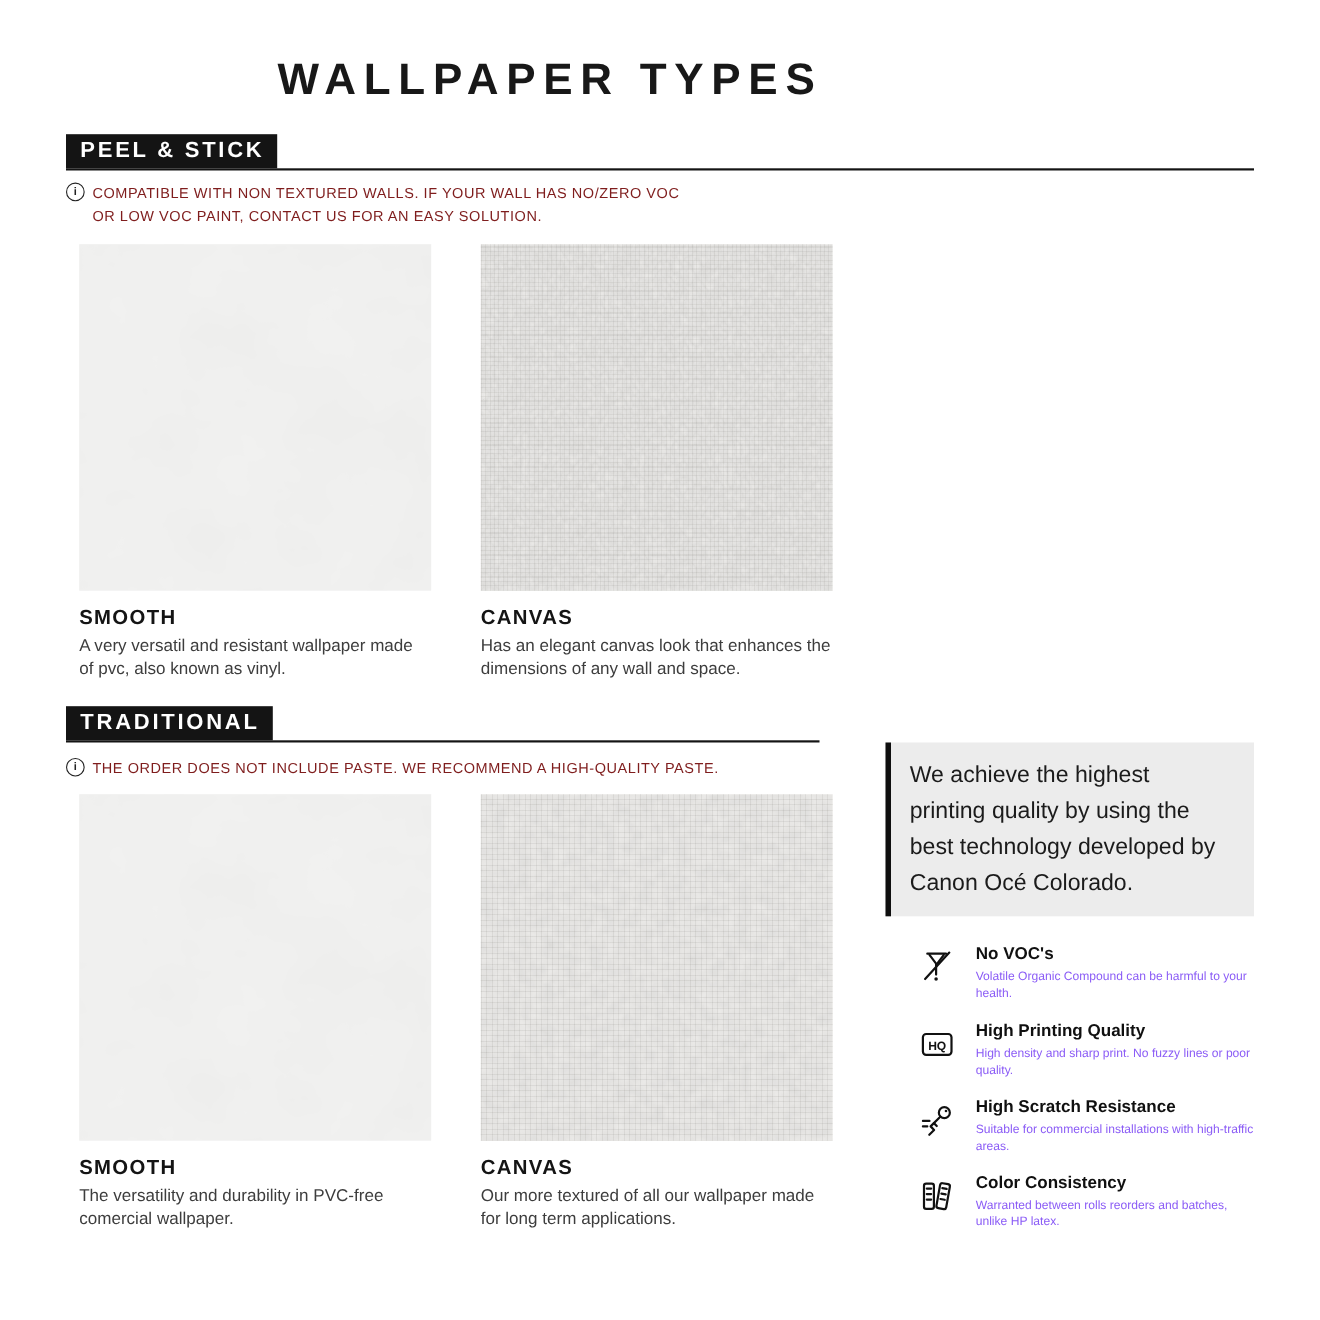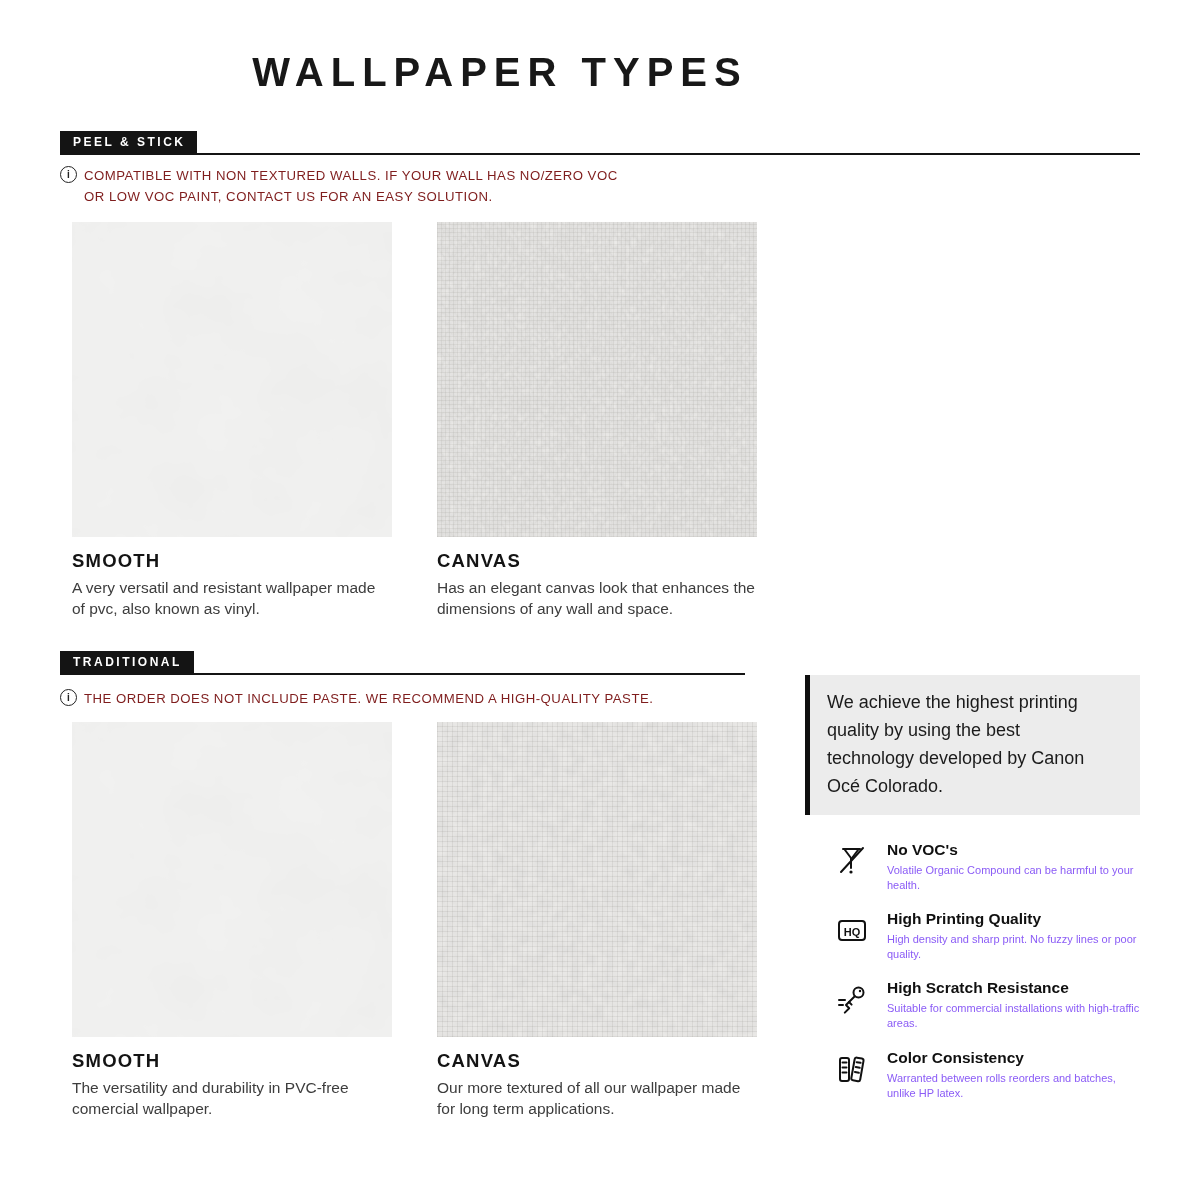--- a/index.html
+++ b/index.html
@@ -14,21 +14,21 @@
     position:absolute; top:50px; left:0; width:1000px; margin:0;
     text-align:center; font-size:40px; font-weight:600; letter-spacing:7px; color:#181818;
   }
 
   
   .rule { position:absolute; left:60px; border-bottom:2px solid #141414; height:25px; }
   .rule-1 { top:128px; width:1080px; }
   .rule-2 { top:648px; width:685px; }
   .sec-label {
     position:absolute; left:0; bottom:0; display:inline-block;
-    background:#141414; color:#ffffff; font-size:12px; font-weight:bold;
+    background:#141414; color:#ffffff; font-size:20px; font-weight:bold;
     letter-spacing:2.5px; padding:4px 12px 4px 13px; white-space:nowrap;
   }
 
   
   .note { position:absolute; left:60px; display:flex; gap:7px; align-items:flex-start; }
   .note-1 { top:165px; }
   .note-2 { top:688px;text-align:right; }
   .info-icon {
     width:15px; height:15px; border:1.3px solid #222; border-radius:50%;
     display:inline-flex; align-items:center; justify-content:center;
@@ -87,21 +87,21 @@
   .sw-desc {
     margin-top:6px; font-size:15.5px; line-height:1.35; color:#3d3d3d;
   }
 
   
   .panel { position:absolute; left:805px; top:675px; width:335px; box-sizing:border-box; }
   .quality-box {
     box-sizing:border-box; width:335px;
     border-left:5px solid #0f0f0f; background:#ececec;
     padding:14px 28px 14px 17px;
-    font-size:18px; line-height:1.55; color:#1b1b1b;
+    font-size:21px; line-height:1.55; color:#1b1b1b;
   }
   .features {
     margin-top:26px; padding-left:27px;
     display:flex; flex-direction:column; gap:17px;
   }
   .feature { display:flex; gap:15px; align-items:flex-start; }
   .f-icon { width:40px; height:40px; flex:none; }
   .f-icon svg { width:40px; height:40px; display:block; }
   .f-title { font-size:15.5px; font-weight:bold; color:#101010; }
   .f-desc { font-size:11px; color:#8b5cf6; line-height:1.38; margin-top:4px; max-width:253px; }

